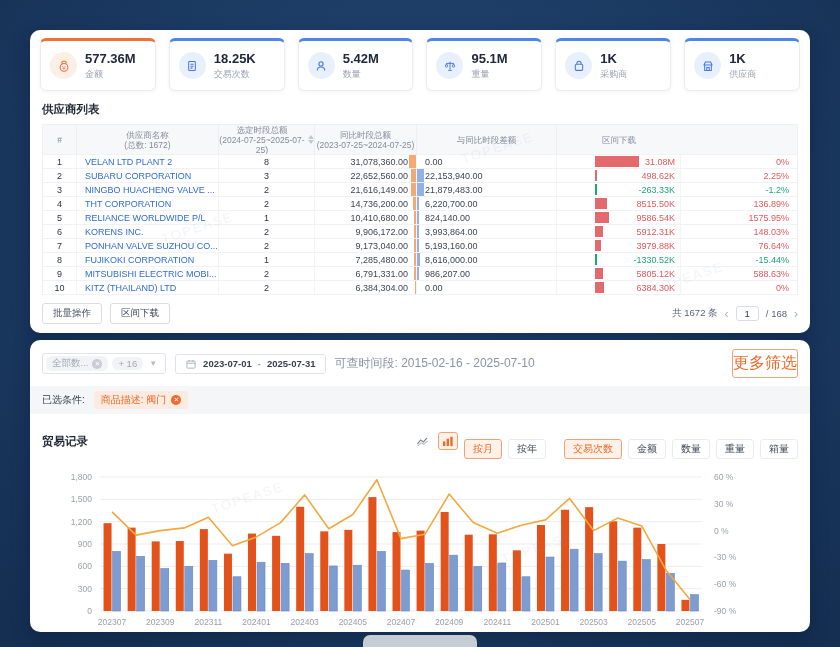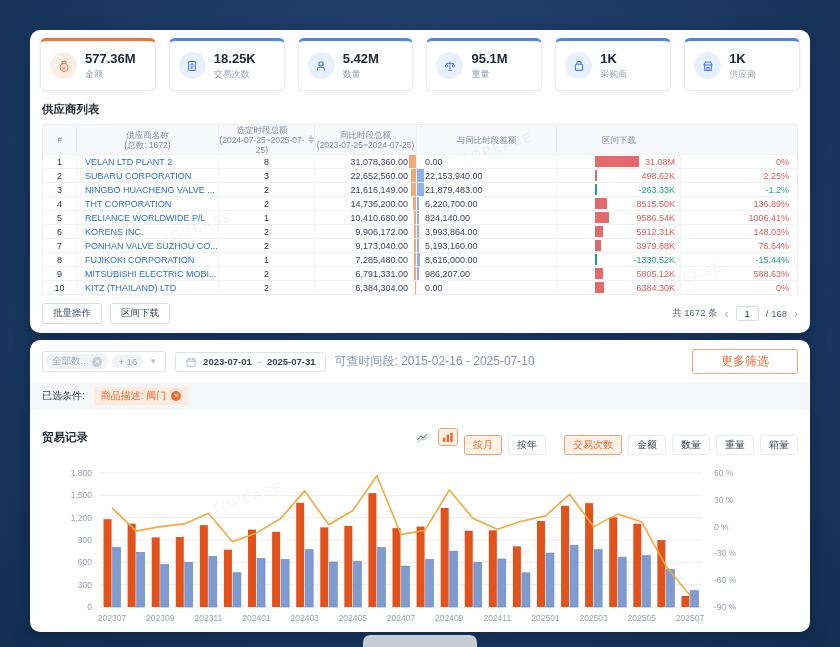--- a/index.html
+++ b/index.html
@@ -54,21 +54,21 @@
   
   .filter-row { display:flex; align-items:center; gap:9px; padding:9px 12px 0; font-size:10px; }
   .tab { padding:3px 8px; color:#3d4556; cursor:pointer; border:1px solid transparent; border-radius:3px; white-space:nowrap; }
   .tab.active { color:#ee6a2b; border-color:#f3a277; background:#fdf1e8; }
   .dd-group { display:flex; align-items:center; gap:4px; border:1px solid #dfe3e9; border-radius:3px; padding:2px 6px 2px 3px; color:#a7aeba; }
   .dd-tag { background:#f1f3f6; border-radius:6px; padding:1px 6px; font-size:9.5px; display:flex; align-items:center; gap:4px; color:#a0a8b4; }
   .clear-ic { width:10px; height:10px; border-radius:50%; background:#c6cbd4; color:#fff; font-size:7px; line-height:10px; text-align:center; cursor:pointer; }
   .dd-caret { color:#b6bcc7; font-size:8px; padding:0 2px; }
   .date-box { display:flex; align-items:center; gap:6px; border:1px solid #dfe3e9; border-radius:3px; padding:3px 9px; color:#38404f; font-weight:bold; font-size:9.5px; cursor:pointer; }
   .hint { color:#8b94a3; font-size:12px; white-space:nowrap; }
-  .btn-orange { margin-left:auto; color:#ee6a2b; border:1px solid #f3a277; border-radius:3px; background:#fff; padding:3px 28px; font-size:12px; cursor:pointer; white-space:nowrap; }
+  .btn-orange { margin-left:auto; color:#ee6a2b; border:1px solid #f3a277; border-radius:3px; background:#fff; padding:3px 0; font-size:16px; cursor:pointer; white-space:nowrap; }
   .selected-row { margin-top:8px; background:#f5f6f8; padding:5px 12px; display:flex; align-items:center; gap:9px; font-size:10px; color:#38404f; }
   .sel-tag { background:#fcebe1; color:#ed6a2c; border-radius:2px; padding:2px 7px; display:flex; align-items:center; gap:5px; }
   .sel-close { width:10px; height:10px; border-radius:50%; background:#ed6a2c; color:#fff; font-size:7px; line-height:10px; text-align:center; cursor:pointer; }
   .chart-head { display:flex; align-items:center; padding:9px 12px 0; }
   .chart-title { font-size:11.5px; font-weight:bold; color:#1f2634; }
   .chart-ctrls { margin-left:auto; display:flex; align-items:center; gap:6px; }
   .ic-btn { width:20px; height:18px; display:flex; align-items:center; justify-content:center; border:1px solid transparent; border-radius:3px; cursor:pointer; }
   .ic-btn.active { border-color:#f3a277; background:#fdf1e8; }
   .sm-btn { font-size:10px; padding:2px 8px; border:1px solid #e8ebf0; border-radius:3px; color:#3d4556; background:#fff; cursor:pointer; white-space:nowrap;margin-top:16px; }
   .sm-btn.active { color:#ee6a2b; border-color:#f3a277; background:#fdf1e8; }
@@ -288,21 +288,21 @@
               <a class="name-link">RELIANCE WORLDWIDE P/L</a>
             </div>
             <div class="c-center">1</div>
             <div class="c-right">10,410,680.00<div class="minibar-o" style="width: 2.34487px;"></div></div>
             <div class="c-left">824,140.00<div class="minibar-b" style="width: 1.5px;"></div></div>
             <div>
               <div class="diffbar barpos" style="width: 13.5717px;"></div>
               <span class="diff-val pos">9586.54K</span>
             </div>
             <div class="c-right">
-              <span class="pos">1006.41%</span>
+              <span class="pos">1575.95%</span>
             </div>
           </div>
           <div class="trow">
             <div class="c-center">6</div>
             <div>
               <a class="name-link">KORENS INC.</a>
             </div>
             <div class="c-center">2</div>
             <div class="c-right">9,906,172.00<div class="minibar-o" style="width: 2.23124px;"></div></div>
             <div class="c-left">3,993,864.00<div class="minibar-b" style="width: 1.5px;"></div></div>

